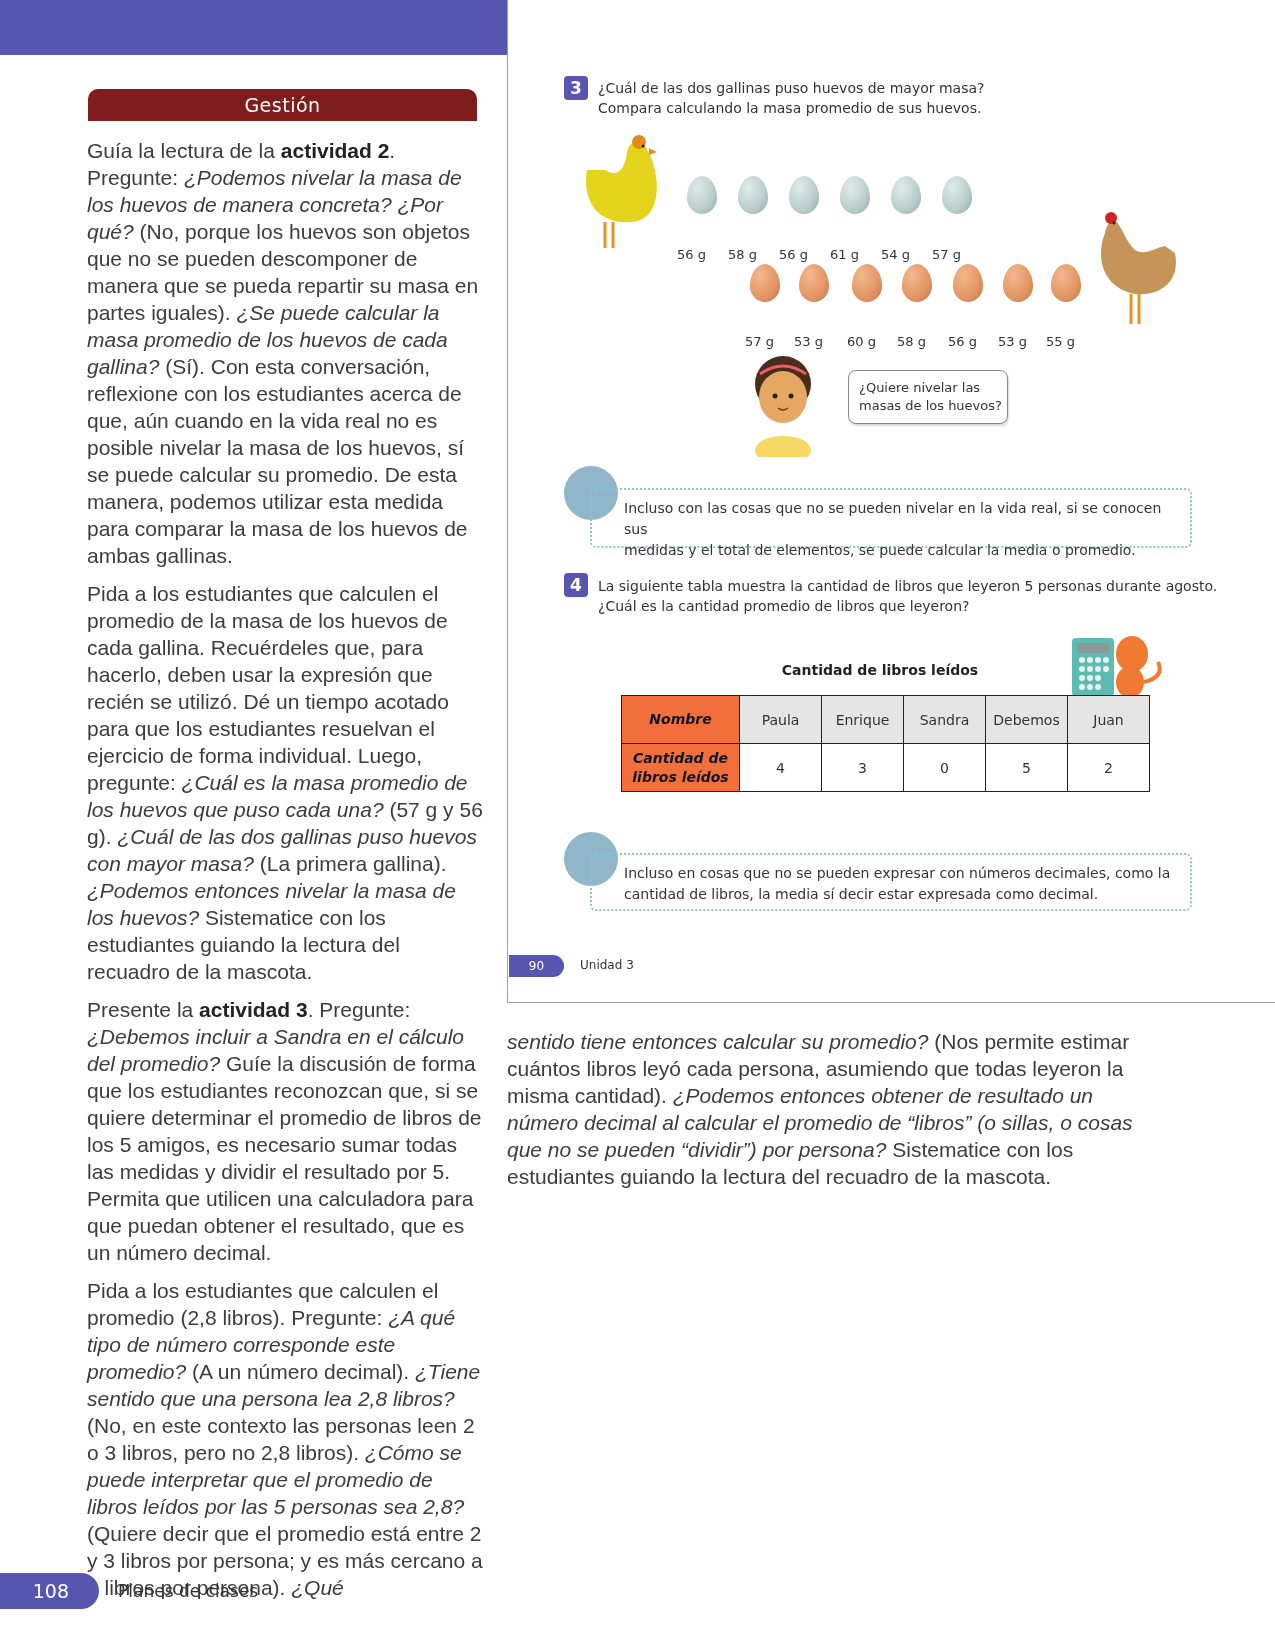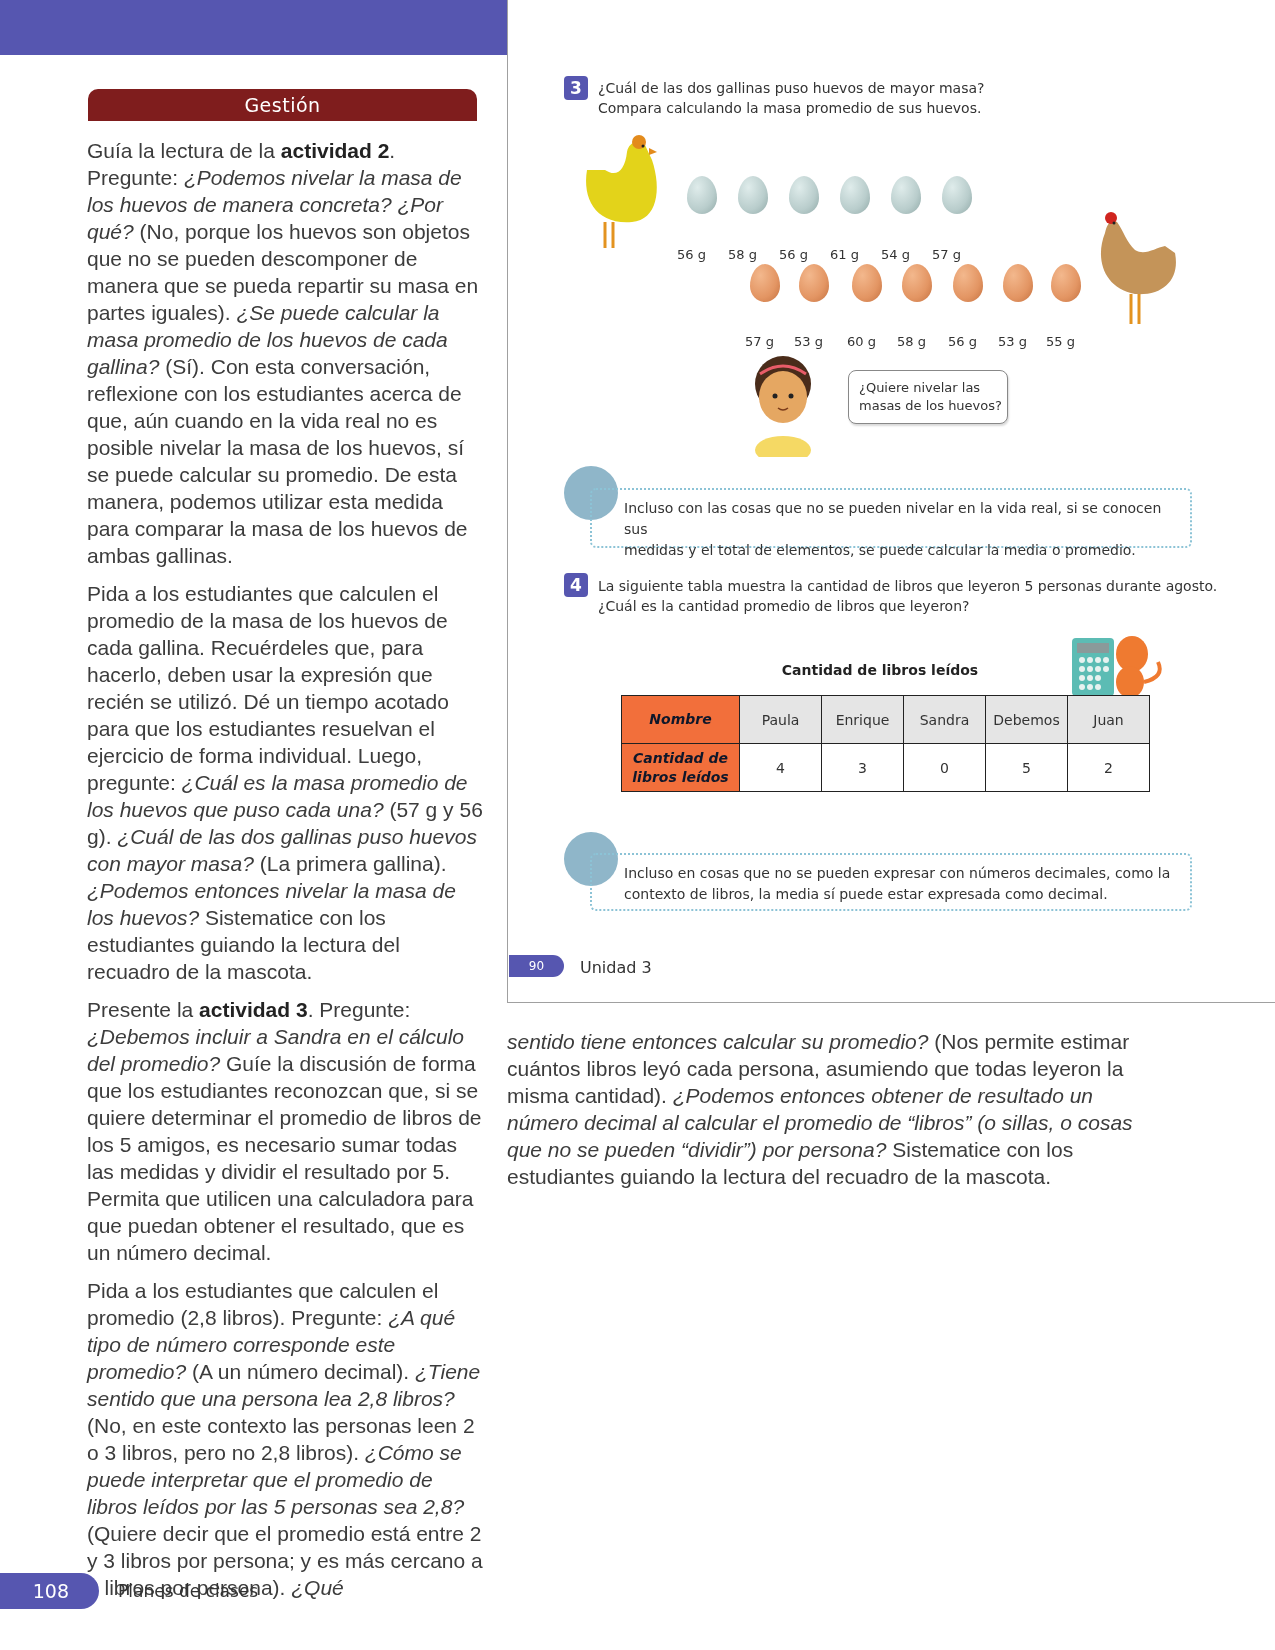--- a/index.html
+++ b/index.html
@@ -35,21 +35,21 @@
             padding: 8px 10px 20px 32px; box-sizing: border-box; }
   .tbl-title { position: absolute; left: 620px; top: 662px; width: 520px; text-align: center; font-size: 14px; font-weight: bold; color: #222; }
   table.books { position: absolute; left: 621px; top: 695px; border-collapse: collapse; font-size: 14px; }
   table.books td { border: 1.5px solid #222; text-align: center; height: 45px; color: #333; }
   table.books td.hdr { background: #f26f3b; color: #0f172a; width: 115px; font-weight: bold; font-size: 14px; line-height: 19px; font-style: italic; }
   table.books td.nm { background: #e5e5e5; width: 79px; }
   table.books td.val { width: 79px; background: #fff; }
   .calc { position: absolute; left: 1070px; top: 632px; width: 100px; height: 66px; }
   .pg-badge { position: absolute; left: 509px; top: 955px; width: 55px; height: 22px; background: #5656b0; color: #fff;
               border-radius: 0 11px 11px 0; font-size: 12px; line-height: 22px; text-align: center; }
-  .pg-unit { position: absolute; left: 580px; top: 958px; font-size: 16px; color: #333; }
+  .pg-unit { position: absolute; left: 580px; top: 958px; font-size: 12px; color: #333; }
   .foot-badge { position: absolute; left: 0; top: 1573px; width: 99px; height: 36px; background: #5656b0; color: #fff;
                 border-radius: 0 18px 18px 0; font-size: 19px; line-height: 36px; text-align: right; padding-right: 30px; box-sizing: border-box; }
   .foot-text { position: absolute; left: 118px; top: 1581px; font-size: 17px; color: #333; }
 </style>
 </head>
 <body>
 
 <div class="topbar"></div>
 <div class="gestion">Gestión</div>
 
@@ -185,21 +185,21 @@
     <td class="val">0</td>
     <td class="val">5</td>
     <td class="val">2</td>
   </tr>
 </tbody>
   </table>
 
 <div class="mascot" style="left:564px;top:832px;"></div>
 <div class="tipbox" style="left:590px;top:853px;width:602px;height:58px;">
   <div>Incluso en cosas que no se pueden expresar con números decimales, como la</div>
-  <div>contexto de libros, la media sí puede estar expresada como decimal.</div>
+  <div>cantidad de libros, la media sí decir estar expresada como decimal.</div>
 </div>
 
 <div class="pg-badge">90</div>
 <div class="pg-unit">Unidad 3</div>
 
 <div class="right-col">
   <p><i>sentido tiene entonces calcular su promedio?</i><span> (Nos permite estimar cuántos libros leyó cada persona, asumiendo que todas leyeron la misma cantidad). </span><i>¿Podemos entonces obtener de resultado un número decimal al calcular el promedio de “libros” (o sillas, o cosas que no se pueden “dividir”) por persona?</i><span> Sistematice con los estudiantes guiando la lectura del recuadro de la mascota.</span></p>
 </div>
 
 <div class="foot-badge">108</div>

